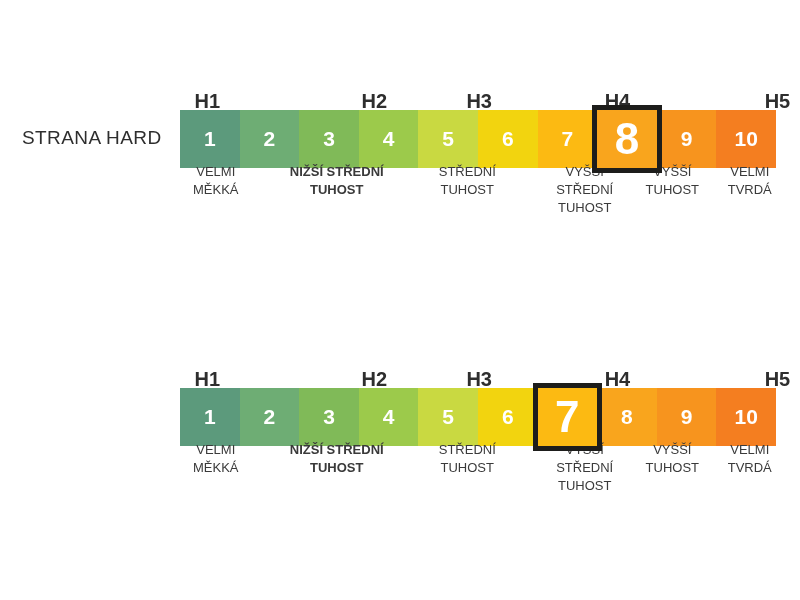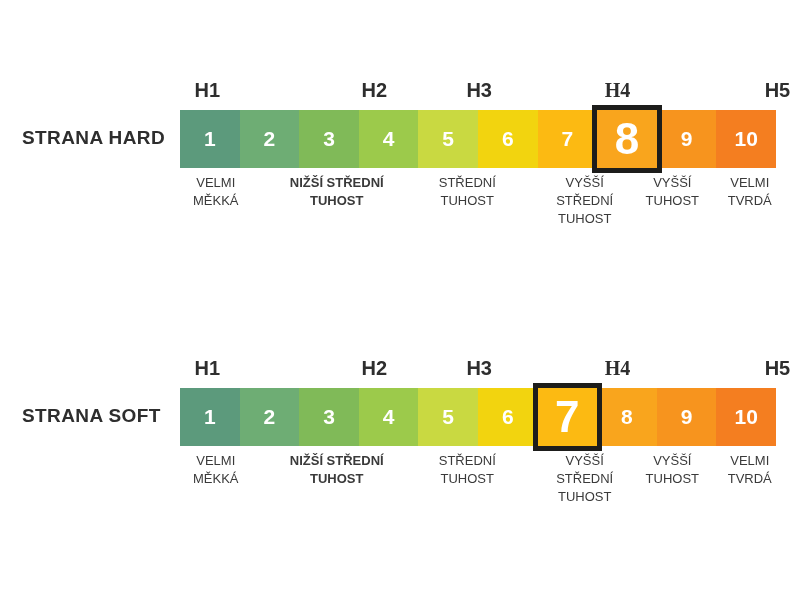--- a/index.html
+++ b/index.html
@@ -11,50 +11,50 @@
     font-family: "Liberation Sans", sans-serif;
     -webkit-font-smoothing: antialiased;
   }
 
   .scale-section { position: absolute; left: 0; width: 800px; height: 172px; }
   #section-hard { top: 78px; }
   #section-soft { top: 356px; }
 
   .scale-title {
     position: absolute; left: 22px; top: 49px;
-    font-size: 19px; font-weight: bold; letter-spacing: 0.4px;
+    font-size: 19px; font-weight: normal; letter-spacing: 0.4px;
     color: #2e2e2e; white-space: nowrap;
   }
 
   .scale-body { position: absolute; left: 180px; top: 0; width: 596px; height: 172px; }
 
-  .h-row { position: absolute; top: 0; left: 0; width: 100%; height: 27px; }
+  .h-row { position: absolute; top: 11px; left: 0; width: 100%; height: 27px; }
   .h-label {
     position: absolute; bottom: 3px; transform: translateX(-50%);
     font-size: 20px; font-weight: bold; color: #2e2e2e; white-space: nowrap;
   }
   .h-p0 { left: 4.6%; }
   .h-p1 { left: 32.6%; }
   .h-p2 { left: 50.2%; }
-  .h-p3 { left: 73.4%; font-family: Liberation Serif, serif; }
+  .h-p3 { left: 73.4%; }
   .h-p4 { left: 94.2%; margin-left: 36px; }
 
   .bar { position: absolute; top: 32px; left: 0; width: 100%; height: 58px; display: flex; }
   .cell {
     flex: 1; position: relative;
     display: flex; align-items: center; justify-content: center;
     font-size: 21px; font-weight: bold; color: #ffffff;
   }
   .cell.hl { font-size: 44px; z-index: 2; }
   .cell.hl::after {
     content: ""; position: absolute; inset: -5px;
     border: 5px solid #1d1d1b; pointer-events: none;
   }
 
-  .desc-row { position: absolute; top: 96px; left: 0; width: 100%; height: 70px; }
+  .desc-row { position: absolute; top: 85px; left: 0; width: 100%; height: 70px; }
   .desc {
     position: absolute; top: 0; transform: translateX(-50%);
     text-align: center; font-size: 13px; line-height: 18px;
     color: #3a3a3a; white-space: pre-line;
   }
   .d-p0 { left: 6.0%; }
   .d-p1 { left: 26.3%; font-weight: bold; }
   .d-p2 { left: 48.2%; }
   .d-p3 { left: 67.9%; }
   .d-p4 { left: 82.6%; }
@@ -97,21 +97,20 @@
 TUHOST</div>
       <div class="desc d-p4">VYŠŠÍ
 TUHOST</div>
       <div class="desc d-p5">VELMI
 TVRDÁ</div>
     </div>
   </div>
 </section>
 
 <section class="scale-section" id="section-soft">
-  <div class="scale-title">STRANA SOFT</div>
   <div class="scale-body">
     <div class="h-row">
       <span class="h-label h-p0">H1</span>
       <span class="h-label h-p1">H2</span>
       <span class="h-label h-p2">H3</span>
       <span class="h-label h-p3">H4</span>
       <span class="h-label h-p4">H5</span>
     </div>
     <div class="bar">
       <div class="cell" style="background: rgb(92, 154, 124);">1</div>

